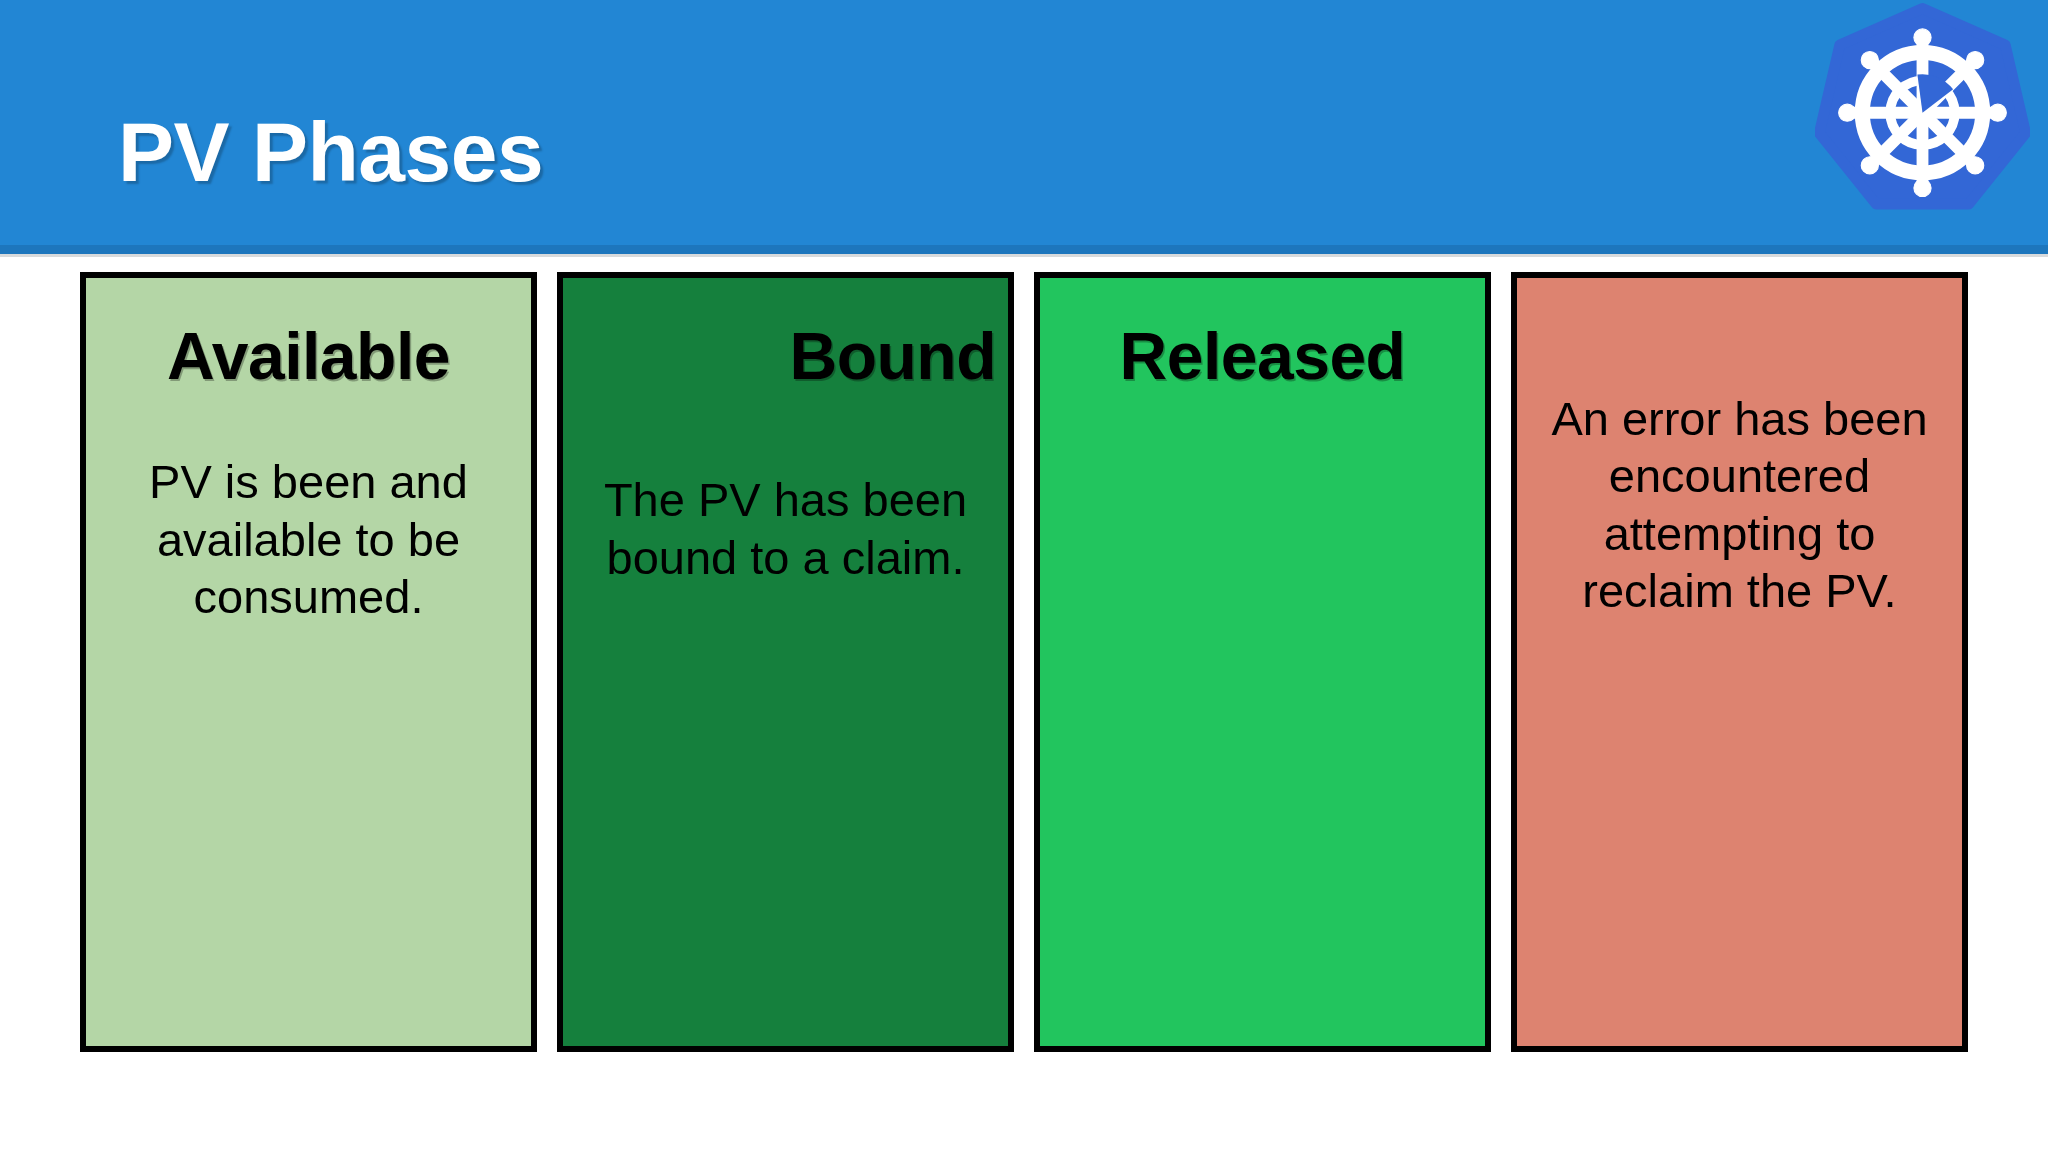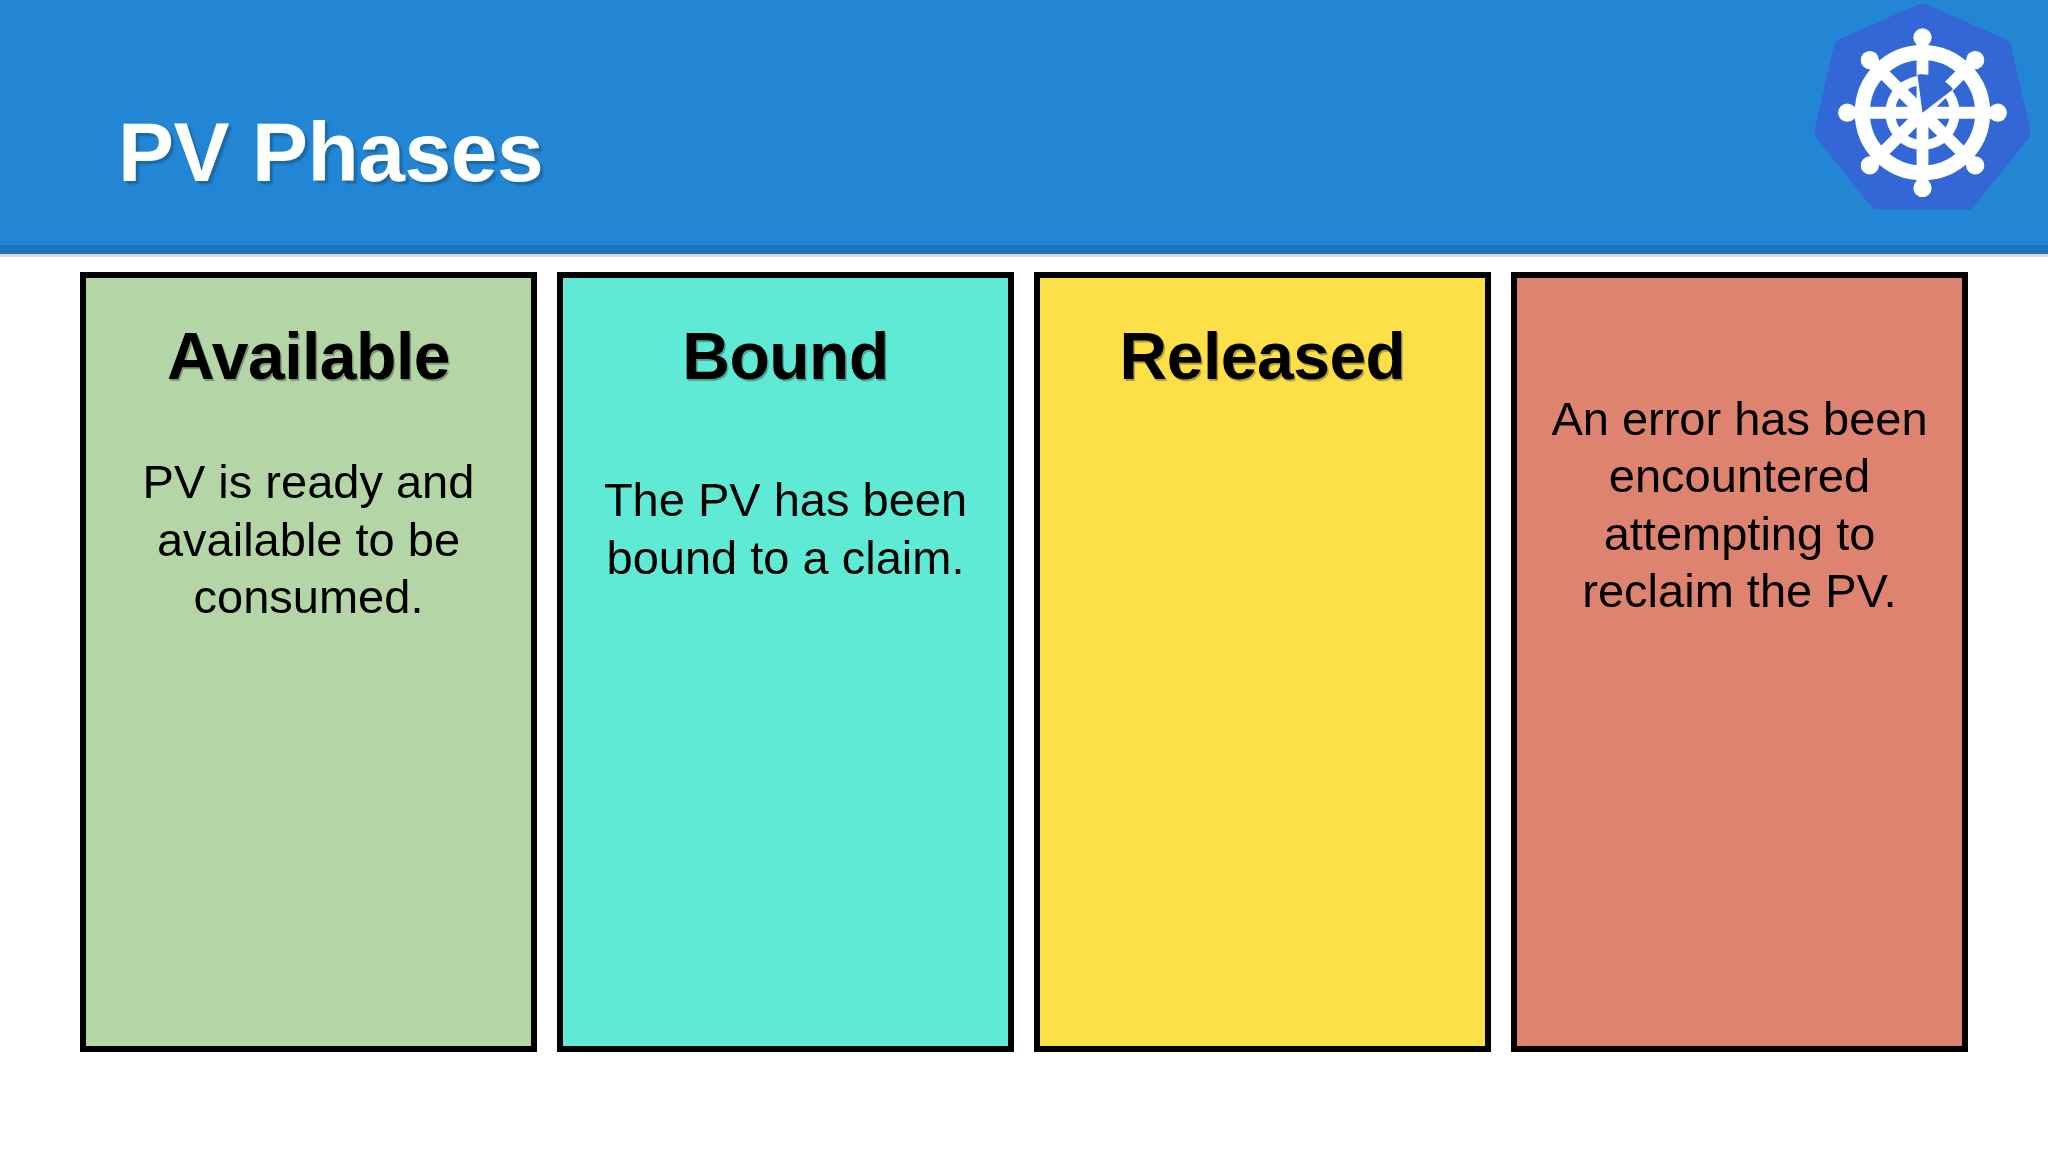--- a/index.html
+++ b/index.html
@@ -152,29 +152,29 @@
         <path d="M100 103 L118 72 A36 36 0 0 0 82 72 Z" transform="rotate(22.5 100 103)"></path>
       </g>
     </g>
   </svg>
 </div>
 
 <div id="cards-row">
 
   <div class="phase-card" id="card-available" style="background: rgb(180, 214, 166); border-color: rgb(0, 0, 0);">
     <div class="card-title">Available</div>
-    <div class="card-body">PV is ready and available to be consumed.</div>
+    <div class="card-body">PV is been and available to be consumed.</div>
   </div>
 
-  <div class="phase-card" id="card-bound" style="background: #5eead4; border-color: rgb(0, 0, 0);">
+  <div class="phase-card" id="card-bound" style="background: #15803d; border-color: rgb(0, 0, 0); align-items: flex-end;">
     <div class="card-title">Bound</div>
     <div class="card-body">The PV has been bound to a claim.</div>
   </div>
 
-  <div class="phase-card" id="card-released" style="background: #fde047; border-color: rgb(0, 0, 0);">
+  <div class="phase-card" id="card-released" style="background: #22c55e; border-color: rgb(0, 0, 0);">
     <div class="card-title">Released</div>
   </div>
 
   <div class="phase-card" id="card-failed" style="background: rgb(221, 131, 112); border-color: rgb(0, 0, 0);">
     <div class="card-body">An error has been encountered attempting to reclaim the PV.</div>
   </div>
 
 </div>
 
 </body></html>

